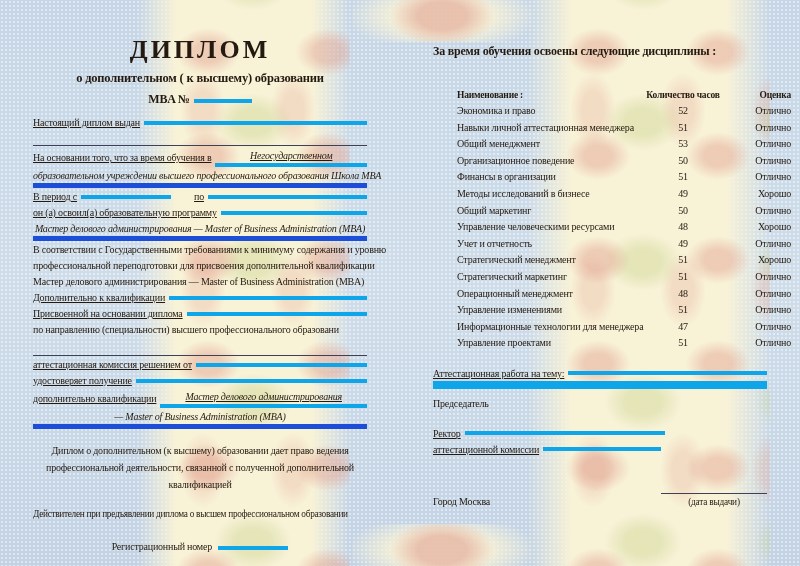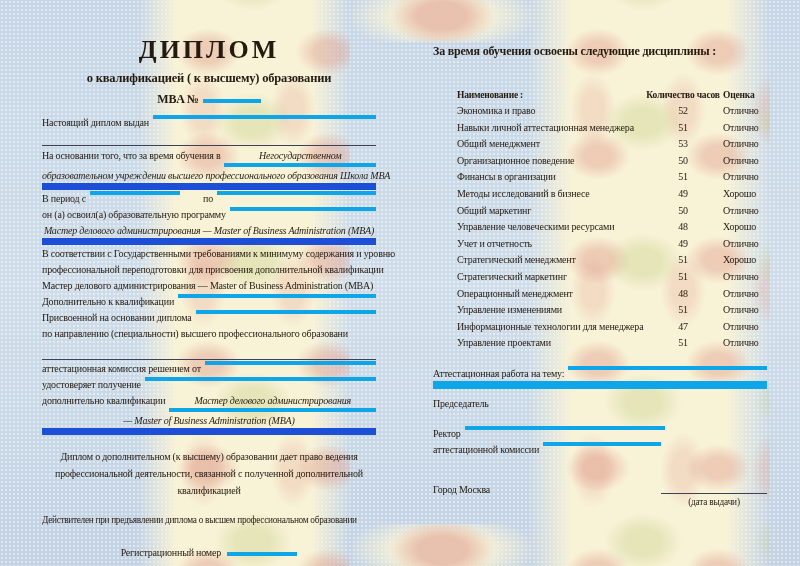--- a/index.html
+++ b/index.html
@@ -28,68 +28,68 @@
   .band-left  { left:138px; width:212px; }
   .band-right { left:528px; width:242px; }
   .edge-orn {
     position:absolute; left:352px; width:180px; height:52px;
     background:radial-gradient(ellipse 70px 40px at 50% 50%, rgba(219,138,122,.45) 0 35%, rgba(219,138,122,0) 75%),
                radial-gradient(ellipse 120px 46px at 50% 50%, rgba(248,242,215,.9) 0 40%, rgba(248,242,215,0) 80%);
   }
   .edge-top { top:-10px; } .edge-bottom { bottom:-10px; }
 
   .page { position:absolute; top:35px; width:334px; font-size:10px; letter-spacing:-0.2px; line-height:15px; }
-  .page-left  { left:42px; }
+  .page-left  { left:33px; }
   .page-right { left:433px; }
 
   h1.title { font-size:26px; line-height:30px; font-weight:bold; text-align:center; letter-spacing:3px; }
   .subtitle { font-weight:bold; font-size:12.5px; text-align:center; line-height:16px; margin-top:5px; }
   .mba-line { font-weight:bold; font-size:12px; text-align:center; line-height:16px; margin-top:5px; }
   .mba-line .blank { display:inline-block; width:58px; margin-left:4px; }
 
-  .line { display:flex; align-items:flex-start; line-height:15px; margin-top:1px; white-space:nowrap; }
+  .line { display:flex; align-items:center; line-height:15px; margin-top:1px; white-space:nowrap;text-decoration:underline; }
   .blank { flex:1 1 auto; border-bottom:4px solid #0ea5e9; margin-left:4px; min-width:10px;
            text-align:center; font-style:italic; }
   .blank-fixed { flex:0 0 auto; }
   .fullline { border-bottom:1px solid #3e4156; height:15px; margin-top:1px; }
-  .uline-center { border-bottom:7px solid #1d4ed8; text-align:center; font-style:italic; line-height:15px; margin-top:1px; white-space:nowrap; }
+  .uline-center { border-bottom:5px solid #1d4ed8; text-align:center; font-style:italic; line-height:15px; margin-top:1px; white-space:nowrap; }
   .plain { line-height:15px; margin-top:1px; white-space:nowrap; }
   .mt2{margin-top:2px;} .mt4{margin-top:4px;} .mt7{margin-top:7px;} .mt15{margin-top:15px;}
   .issued { margin-top:8px; }
   .para { text-align:center; line-height:17px; white-space:nowrap; }
   .para-wrap { margin-top:13px; }
   .valid-note { font-size:9.3px; letter-spacing:-0.3px; line-height:14px; margin-top:14px; white-space:nowrap; }
   .reg-line { text-align:center; margin-top:18px; line-height:15px; }
   .reg-line .blank { display:inline-block; width:70px; flex:none; }
 
   .r-heading { font-weight:bold; font-size:12px; line-height:16px; margin-top:8px; white-space:nowrap; }
   .tbl { margin-top:29px; }
   .tr { display:grid; grid-template-columns:186px 80px 68px; line-height:16.6px; white-space:nowrap;margin-left:24px; }
   .thead { line-height:15px; font-weight:bold; font-size:9.5px; }
   .td.hours { text-align:center; }
-  .td.grade { text-align:left; }
+  .td.grade { text-align:right; }
   .thesis { margin-top:14px; }
   .sigline { line-height:18px; display:flex; align-items:flex-end; }
-  .city-row { display:flex; justify-content:space-between; margin-top:25px; }
+  .city-row { display:flex; justify-content:space-between; align-items:flex-end; margin-top:25px; }
   .date-block { width:106px; text-align:center; }
   .date-block .dline { border-bottom:1px solid #3e4156; height:12px; }
   .date-caption { font-size:9.3px; line-height:12px; }
   .italic { font-style:italic; }
 </style>
 </head>
 <body>
 
 <div class="band band-left"></div>
 <div class="band band-right"></div>
 <div class="edge-orn edge-top"></div>
 <div class="edge-orn edge-bottom"></div>
 
 <div class="page page-left">
   <h1 class="title">ДИПЛОМ</h1>
-  <div class="subtitle">о квалификацией ( к высшему) образовании</div>
+  <div class="subtitle">о дополнительном ( к высшему) образовании</div>
   <div class="mba-line"><span>MBA №</span><span class="blank"></span></div>
 
   <div class="line issued">
     <span>Настоящий диплом выдан</span>
     <span class="blank"></span>
   </div>
   <div class="fullline"></div>
 
   <div class="line mt2">
     <span>На основании того, что за время обучения в</span>

